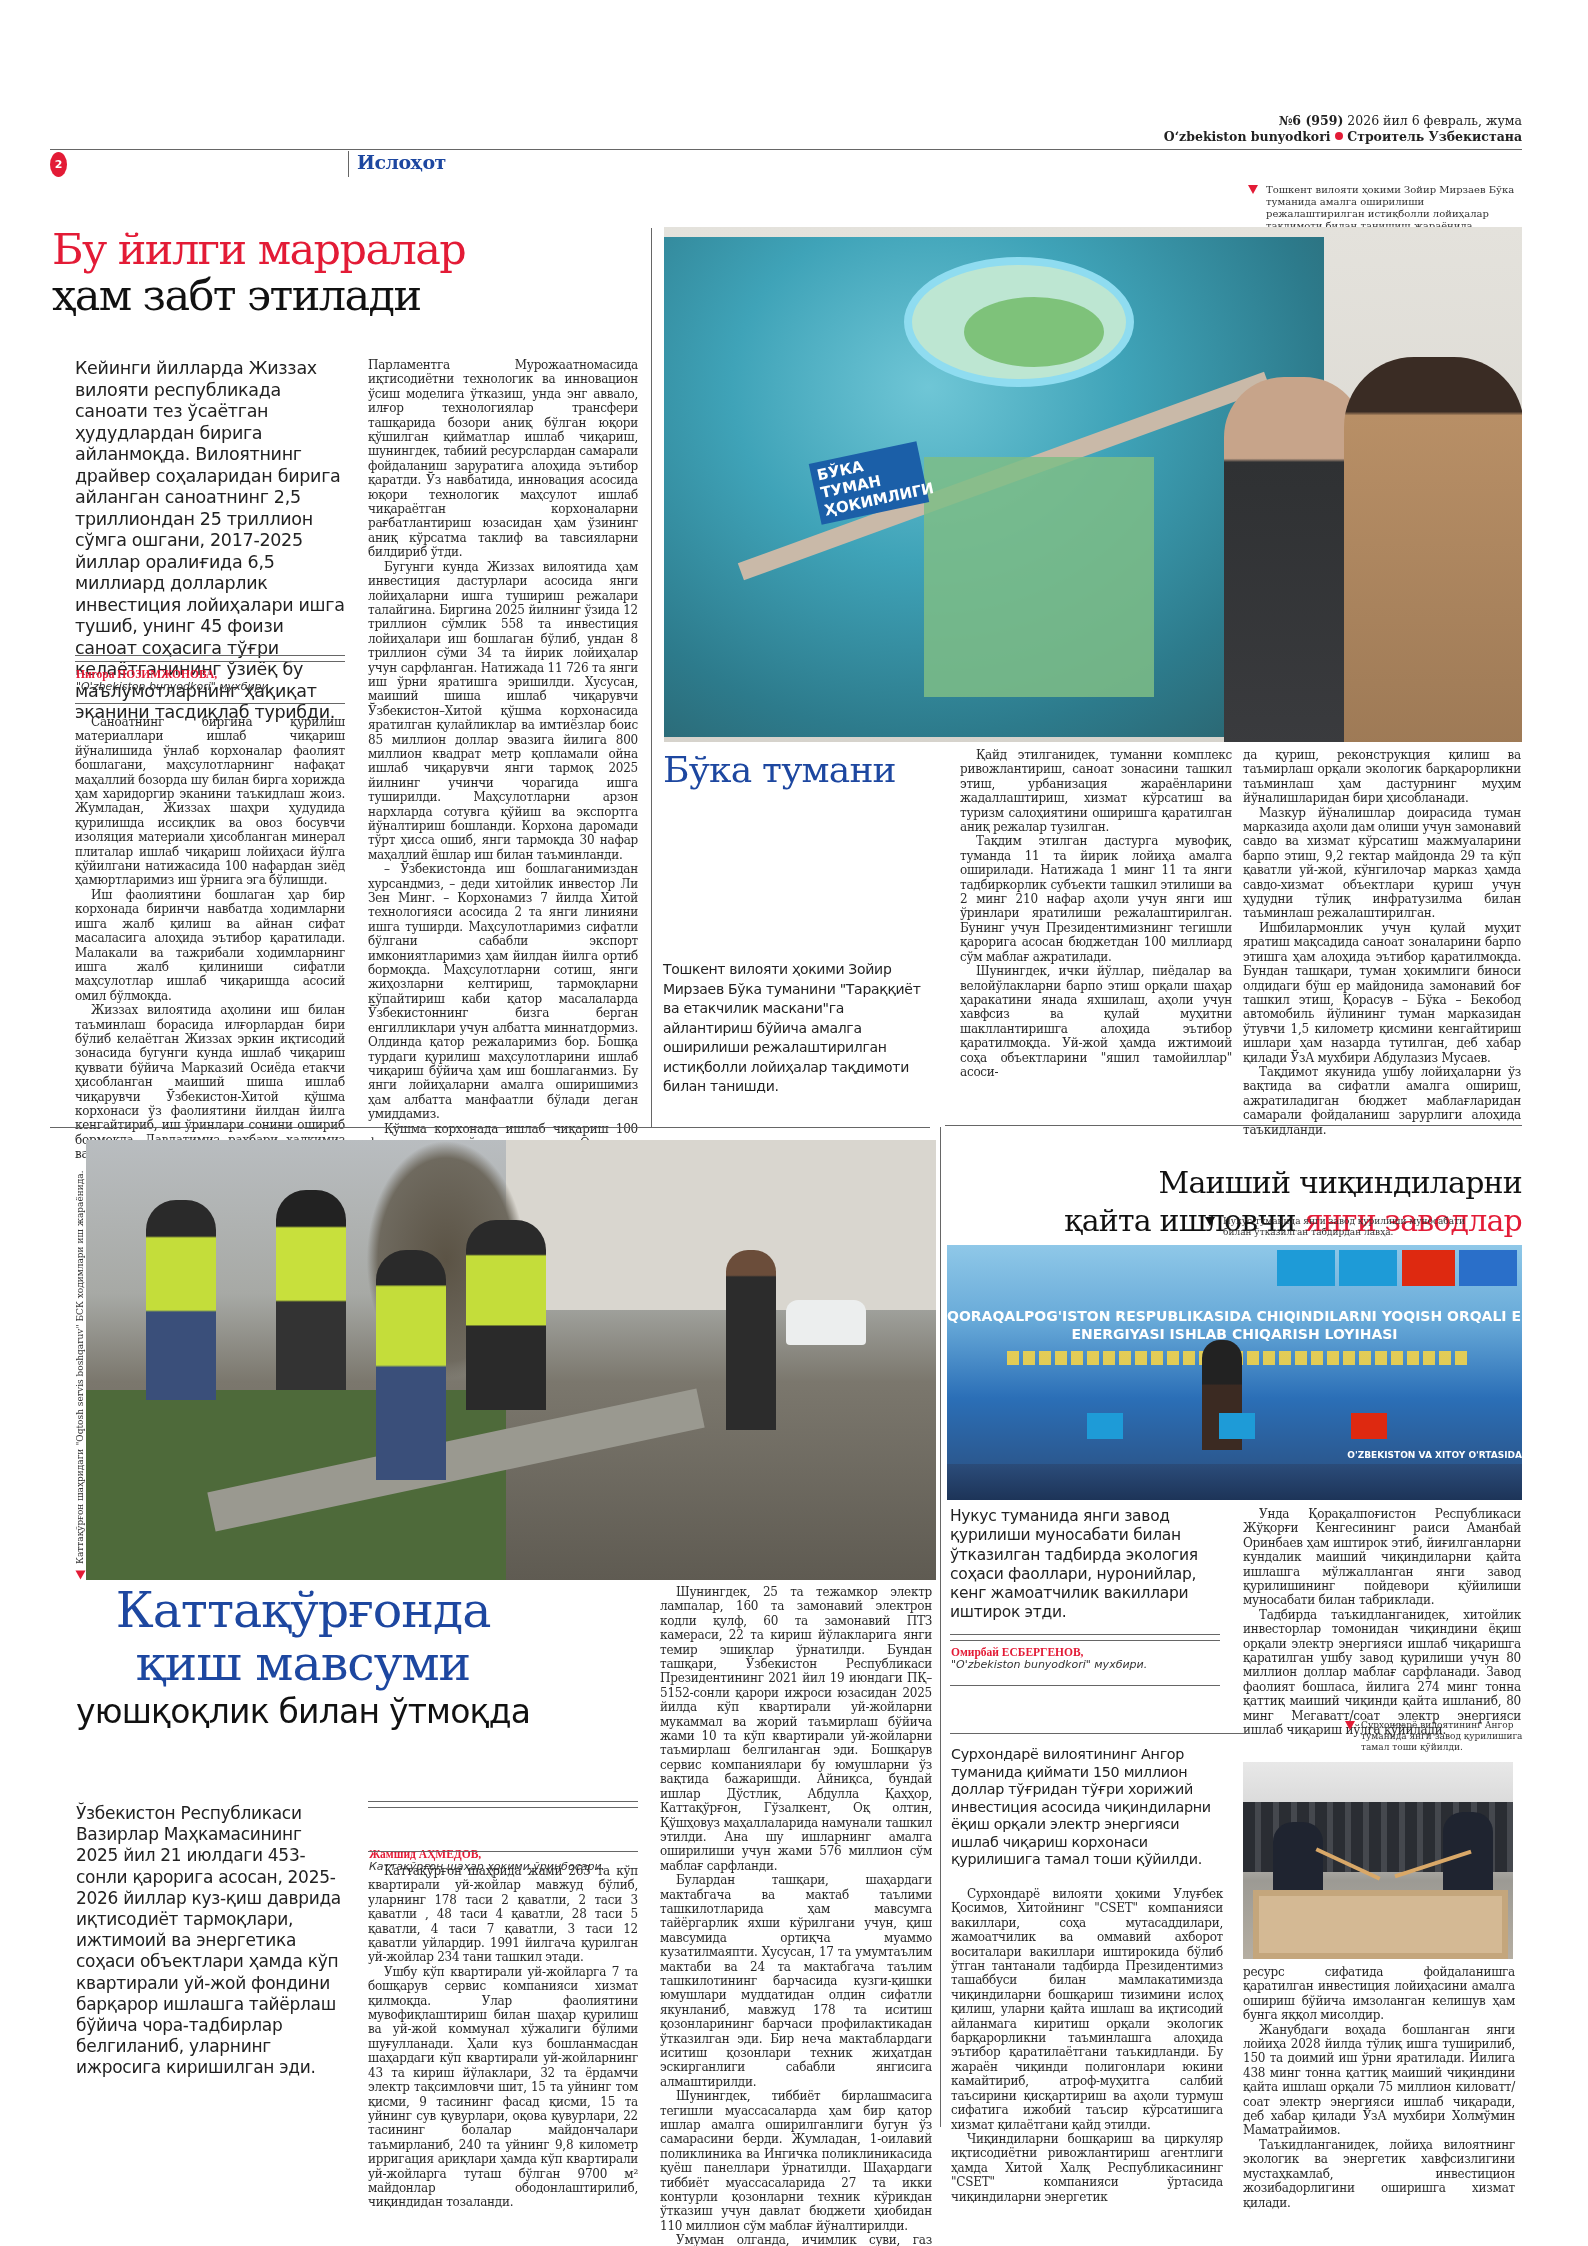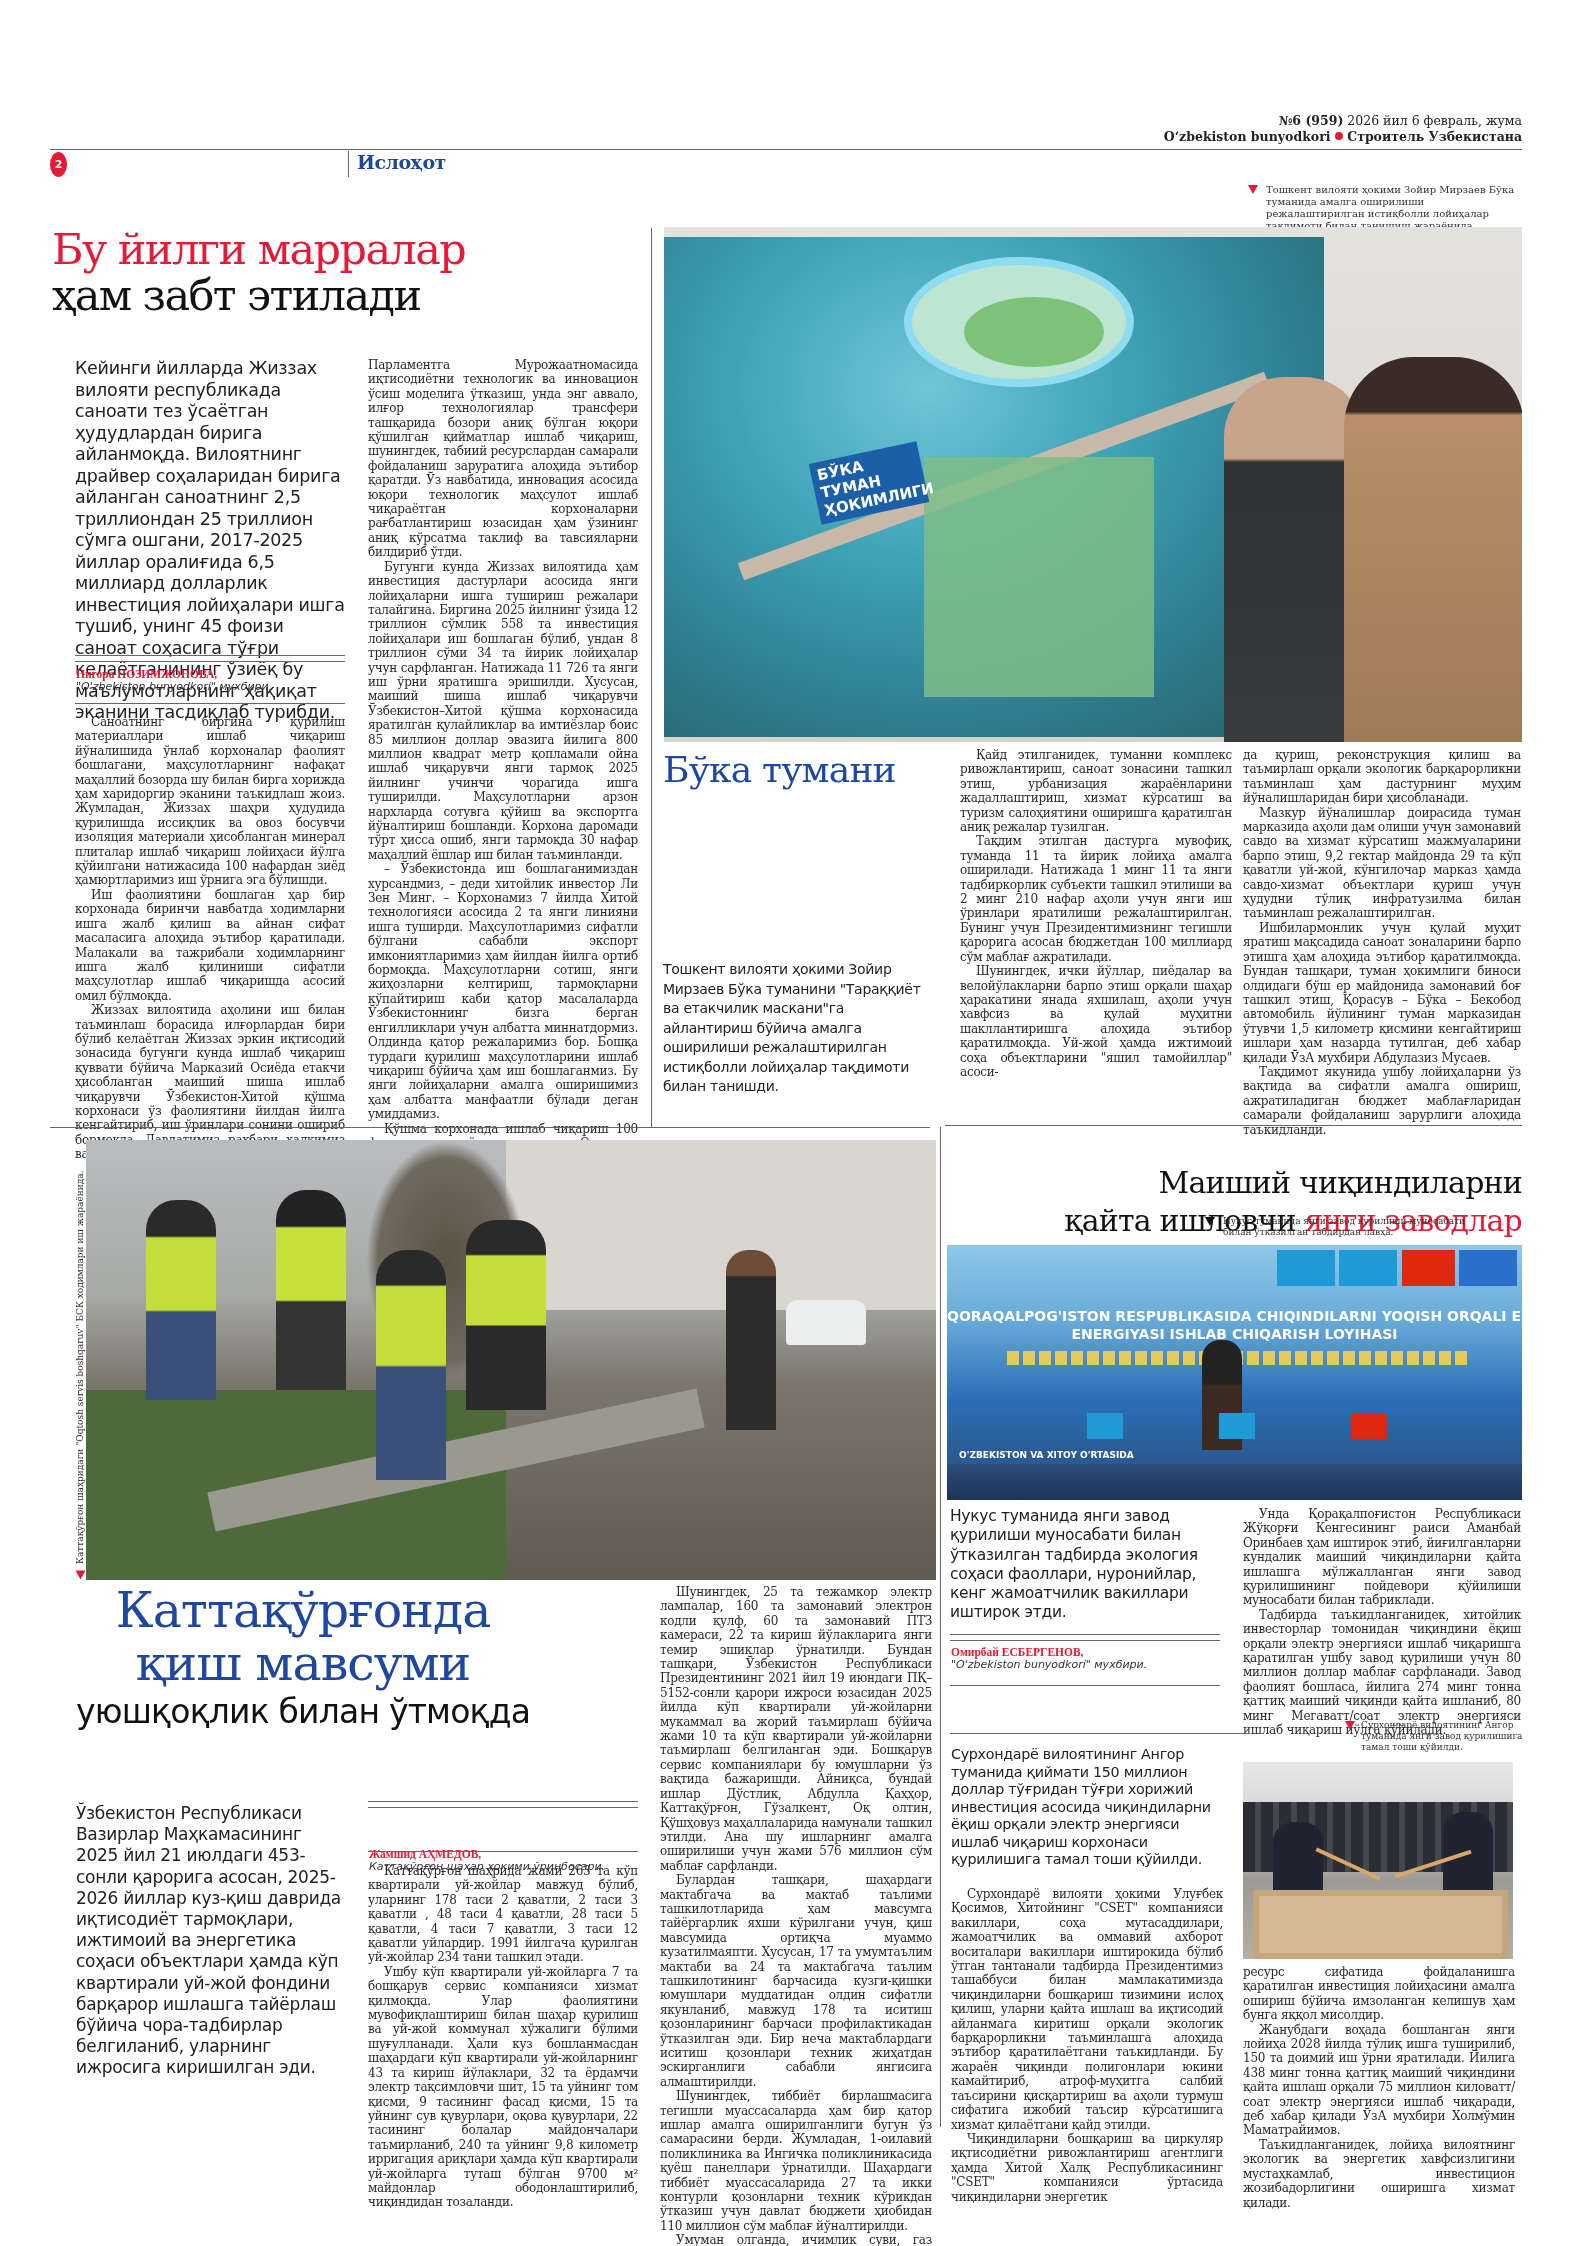--- a/index.html
+++ b/index.html
@@ -141,21 +141,21 @@
 </div>
 <div class="photo" style="left:947px;top:1245px;width:575px;height:255px;background:linear-gradient(180deg,#8fc8e8 0%,#67a9d8 30%,#2b6fb7 60%,#2b4c7a 100%);">
   <div style="position:absolute;left:330px;top:5px;width:240px;height:36px;background:linear-gradient(90deg,#1e9bd7 0 24%,transparent 24% 26%,#1e9bd7 26% 50%,transparent 50% 52%,#de2910 52% 74%,transparent 74% 76%,#2a6fc9 76% 100%);"></div>
   <div style="position:absolute;left:0;top:62px;width:575px;text-align:center;color:#fff;font-family:'DejaVu Sans',sans-serif;font-weight:bold;font-size:14px;line-height:18px;">
     <div style="white-space:nowrap;overflow:hidden;">QORAQALPOG'ISTON RESPUBLIKASIDA CHIQINDILARNI YOQISH ORQALI ELEKTR</div>
     <div>ENERGIYASI ISHLAB CHIQARISH LOYIHASI</div>
   </div>
   <div style="position:absolute;left:60px;top:106px;width:460px;height:14px;background:repeating-linear-gradient(90deg,#f3d34a 0 12px,transparent 12px 16px);opacity:0.9;"></div>
   <div style="position:absolute;left:255px;top:95px;width:40px;height:110px;background:linear-gradient(180deg,#222 0%,#222 40%,#3b2a22 41%);border-radius:18px 18px 0 0;"></div>
   <div style="position:absolute;left:140px;top:168px;width:300px;height:26px;background:linear-gradient(90deg,#1e9bd7 0 12%,transparent 12% 44%,#1e9bd7 44% 56%,transparent 56% 88%,#de2910 88% 100%);"></div>
-  <div style="position:absolute;left:12px;top:205px;width:575px;text-align:left;color:#fff;font-family:'DejaVu Sans',sans-serif;font-weight:bold;font-size:9px;">O'ZBEKISTON VA XITOY O'RTASIDA</div>
+  <div style="position:absolute;left:0;top:205px;width:575px;text-align:right;color:#fff;font-family:'DejaVu Sans',sans-serif;font-weight:bold;font-size:9px;">O'ZBEKISTON VA XITOY O'RTASIDA</div>
   <div style="position:absolute;left:0;bottom:0;width:575px;height:36px;background:linear-gradient(180deg,#2b4c7a 0%,#1d3458 100%);"></div>
 </div>
 <div class="abs lead" style="left:950px;top:1507px;width:280px;font-size:15.5px;line-height:19.3px;">Нукус туманида янги завод қурилиши муносабати билан ўтказилган тадбирда экология соҳаси фаоллари, нуронийлар, кенг жамоатчилик вакиллари иштирок этди.</div>
 <div class="dbl" style="left:950px;width:270px;top:1634px;"></div>
 <div class="abs" style="left:951px;top:1646px;">
   <div class="byname">Омирбай ЕСБЕРГЕНОВ,</div>
   <div class="byrole">"O'zbekiston bunyodkori" мухбири.</div>
 </div>
 <div class="rule" style="left:950px;width:270px;top:1685px;"></div>
 <div class="abs txt" style="left:1243px;top:1507px;width:278px;">

